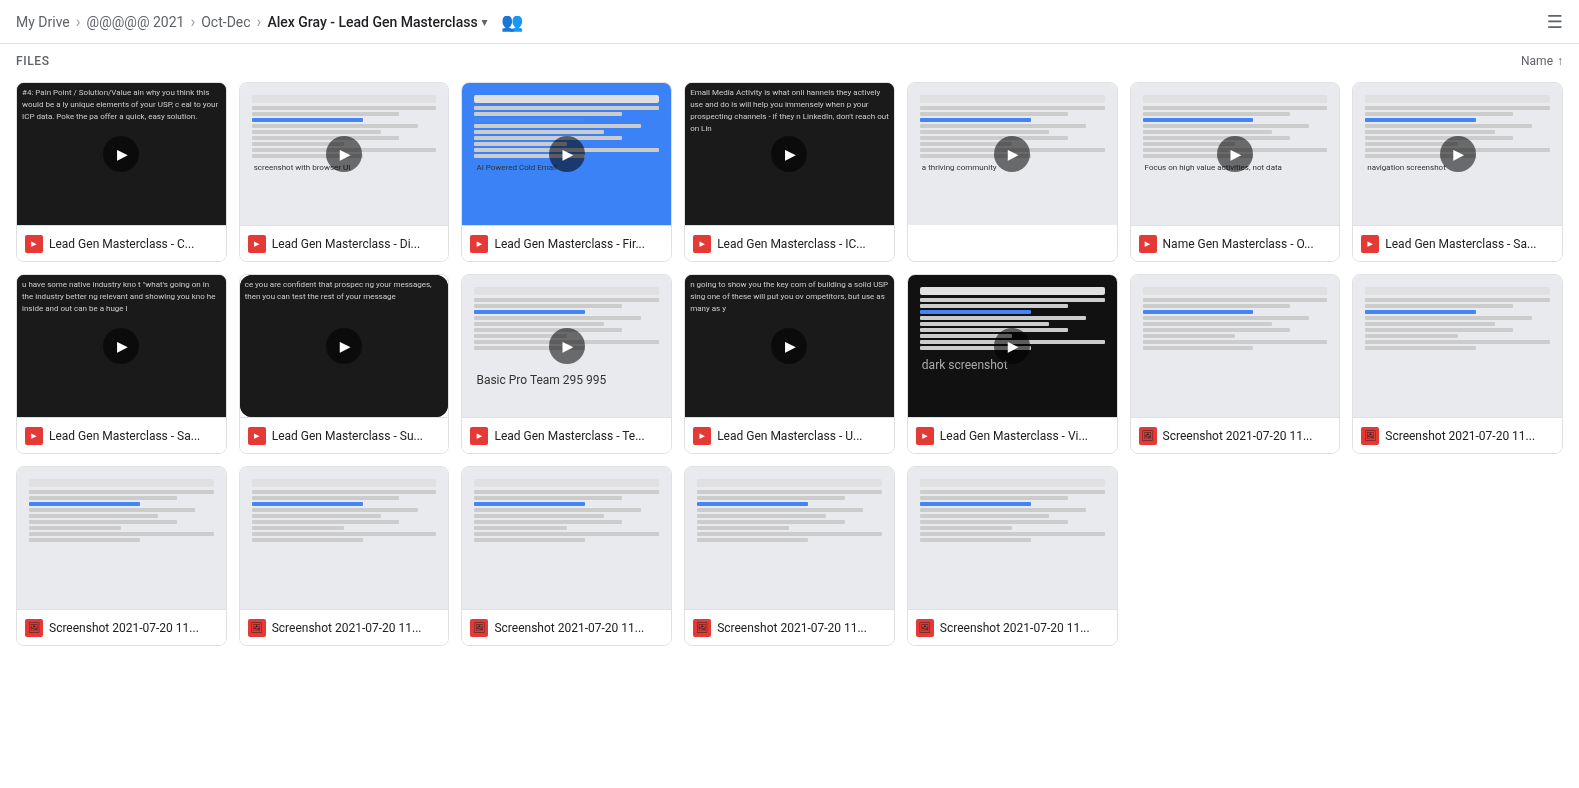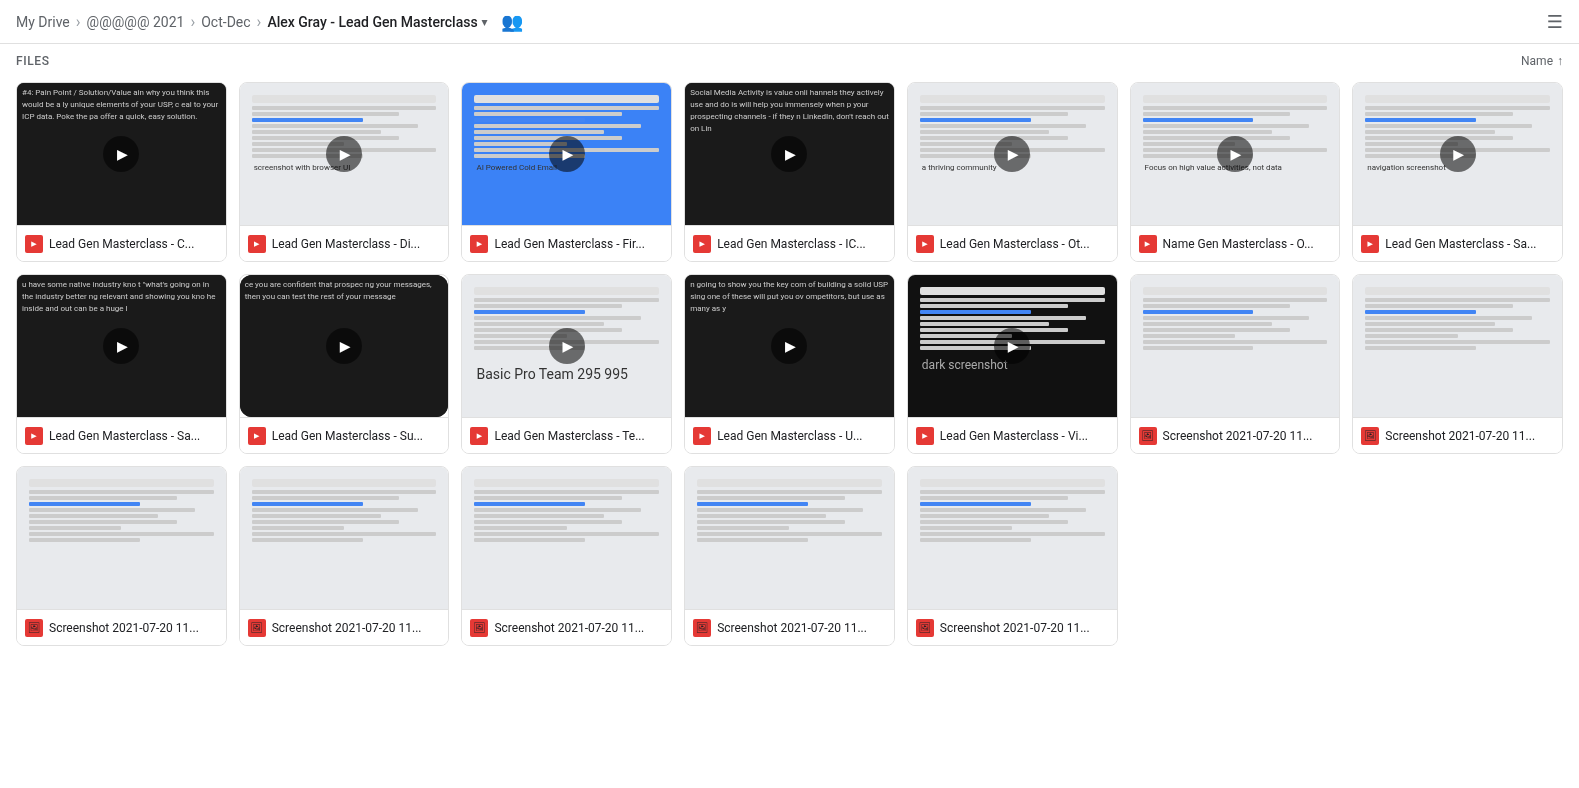--- a/index.html
+++ b/index.html
@@ -289,21 +289,21 @@
         </div>
         <div class="play-btn"></div>
       </div>
       <div class="file-info">
         <div class="file-icon-video"></div>
         <span class="file-name">Lead Gen Masterclass - Fir...</span>
       </div>
     </div>
     <div class="file-card">
       <div class="file-thumb" style="background: rgb(26, 26, 26);">
-        <div class="thumb-text-content dark">Social Media Activity is value onli
+        <div class="thumb-text-content dark">Email Media Activity is what onli
 hannels they actively use and do
 
 is will help you immensely when p
 your prospecting channels - if they
 n LinkedIn, don't reach out on Lin</div>
         <div class="play-btn"></div>
       </div>
       <div class="file-info">
         <div class="file-icon-video"></div>
         <span class="file-name">Lead Gen Masterclass - IC...</span>
@@ -318,24 +318,20 @@
           <div class="ss-line blue" style="width: 60%;"></div>
           <div class="ss-line" style="width: 90%;"></div>
           <div class="ss-line" style="width: 70%;"></div>
           <div class="ss-line" style="width: 80%;"></div>
           <div class="ss-line" style="width: 50%;"></div>
           <div class="ss-line" style="width: 100%;"></div>
           <div class="ss-line" style="width: 60%;"></div>
           <div style="font-size: 8px; color: rgb(51, 51, 51); padding: 2px; margin-top: 2px;">a thriving community</div>
         </div>
         <div class="play-btn"></div>
-      </div>
-      <div class="file-info">
-        <div class="file-icon-video"></div>
-        <span class="file-name">Lead Gen Masterclass - Ot...</span>
       </div>
     </div>
     <div class="file-card">
       <div class="file-thumb" style="background: rgb(232, 234, 237);">
         <div class="ss-content">
           <div class="ss-browser-bar"></div>
           <div class="ss-line" style="width: 100%;"></div>
           <div class="ss-line" style="width: 80%;"></div>
           <div class="ss-line blue" style="width: 60%;"></div>
           <div class="ss-line" style="width: 90%;"></div>
@@ -408,21 +404,21 @@
           <div class="ss-browser-bar"></div>
           <div class="ss-line" style="width: 100%;"></div>
           <div class="ss-line" style="width: 80%;"></div>
           <div class="ss-line blue" style="width: 60%;"></div>
           <div class="ss-line" style="width: 90%;"></div>
           <div class="ss-line" style="width: 70%;"></div>
           <div class="ss-line" style="width: 80%;"></div>
           <div class="ss-line" style="width: 50%;"></div>
           <div class="ss-line" style="width: 100%;"></div>
           <div class="ss-line" style="width: 60%;"></div>
-          <div style="font-size: 14px; color: rgb(51, 51, 51); padding: 2px; margin-top: 12px;">Basic Pro Team 295 995</div>
+          <div style="font-size: 12px; color: rgb(51, 51, 51); padding: 2px; margin-top: 19px;">Basic Pro Team 295 995</div>
         </div>
         <div class="play-btn"></div>
       </div>
       <div class="file-info">
         <div class="file-icon-video"></div>
         <span class="file-name">Lead Gen Masterclass - Te...</span>
       </div>
     </div>
     <div class="file-card">
       <div class="file-thumb" style="background: rgb(26, 26, 26);">

